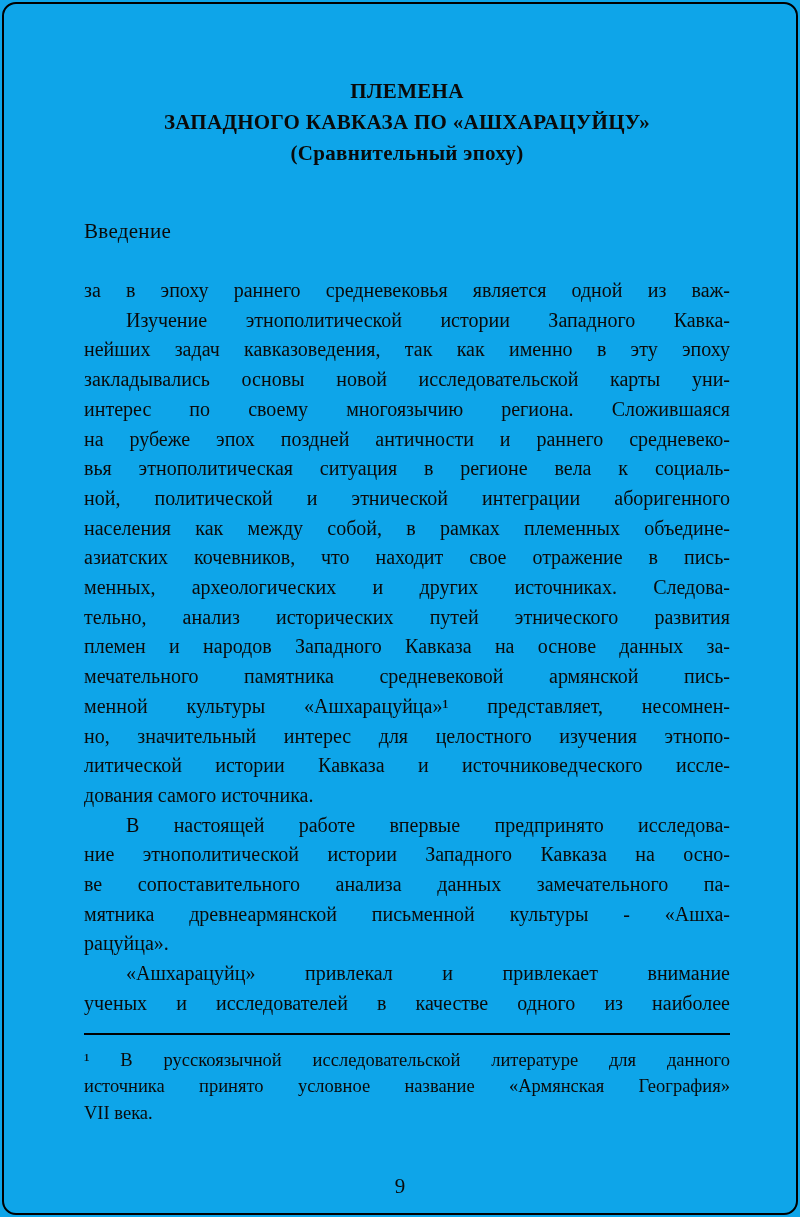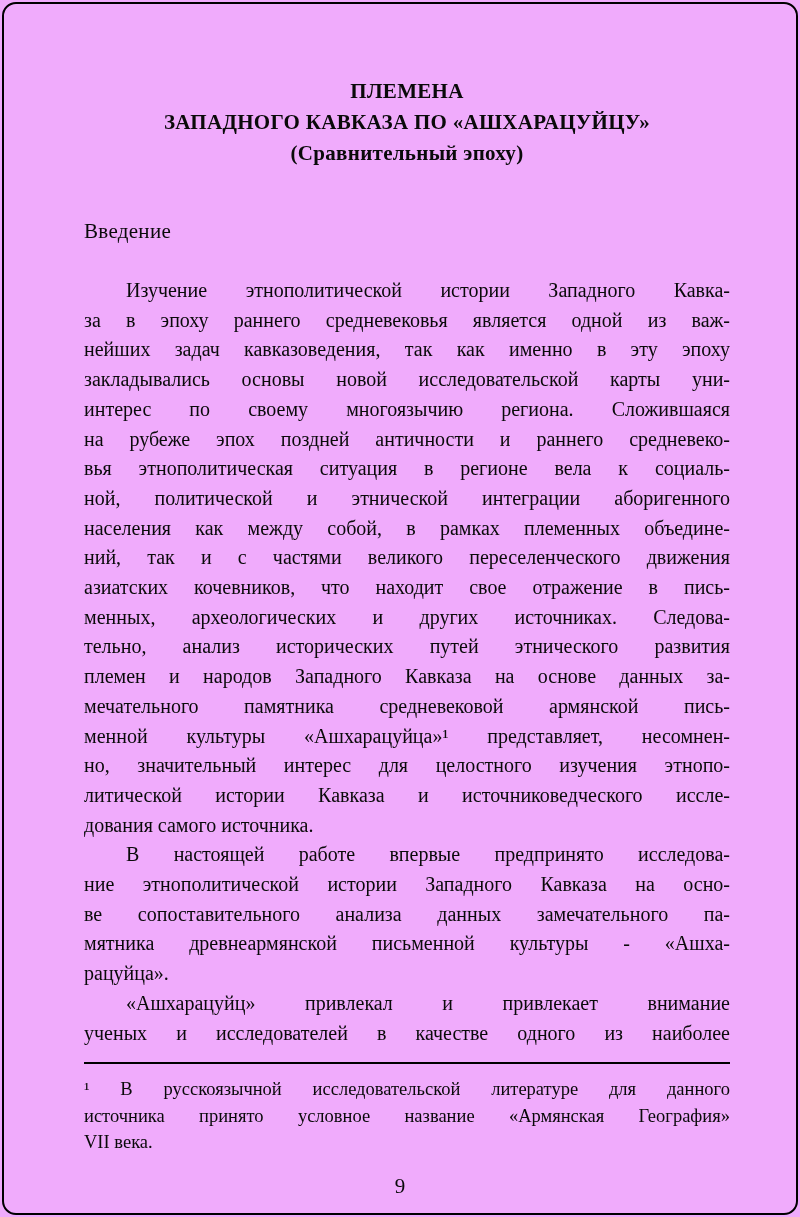--- a/index.html
+++ b/index.html
@@ -4,21 +4,21 @@
 <style>
   html, body {
     margin: 0;
     padding: 0;
     background: #ffffff;
   }
   .page {
     position: relative;
     width: 800px;
     height: 1217px;
-    background: #f0abfc;
+    background: #0ea5e9;
     color: #0a0a0a;
     font-family: "Liberation Serif", "DejaVu Serif", serif;
     overflow: hidden;
   }
   .frame {
     position: absolute;
     inset: 2px;
     border: 2.5px solid #000;
     border-radius: 14px;
     pointer-events: none;
@@ -87,30 +87,29 @@
       <div class="title-line">ПЛЕМЕНА</div>
       <div class="title-line">ЗАПАДНОГО КАВКАЗА ПО «АШХАРАЦУЙЦУ»</div>
       <div class="title-line">(Сравнительный эпоху)</div>
     </div>
 
     <div class="section-heading">Введение</div>
 
     <div class="body-text">
 
       <div>
+        <div class="line">за в эпоху раннего средневековья является одной из важ-</div>
         <div class="line indent">Изучение этнополитической истории Западного Кавка-</div>
-        <div class="line">за в эпоху раннего средневековья является одной из важ-</div>
         <div class="line">нейших задач кавказоведения, так как именно в эту эпоху</div>
         <div class="line">закладывались основы новой исследовательской карты уни-</div>
         <div class="line">интерес по своему многоязычию региона. Сложившаяся</div>
         <div class="line">на рубеже эпох поздней античности и раннего средневеко-</div>
         <div class="line">вья этнополитическая ситуация в регионе вела к социаль-</div>
         <div class="line">ной, политической и этнической интеграции аборигенного</div>
         <div class="line">населения как между собой, в рамках племенных объедине-</div>
-        <div class="line">ний, так и с частями великого переселенческого движения</div>
         <div class="line">азиатских кочевников, что находит свое отражение в пись-</div>
         <div class="line">менных, археологических и других источниках. Следова-</div>
         <div class="line">тельно, анализ исторических путей этнического развития</div>
         <div class="line">племен и народов Западного Кавказа на основе данных за-</div>
         <div class="line">мечательного памятника средневековой армянской пись-</div>
         <div class="line">менной культуры «Ашхарацуйца»¹ представляет, несомнен-</div>
         <div class="line">но, значительный интерес для целостного изучения этнопо-</div>
         <div class="line">литической истории Кавказа и источниковедческого иссле-</div>
         <div class="line para-end">дования самого источника.</div>
       </div>

